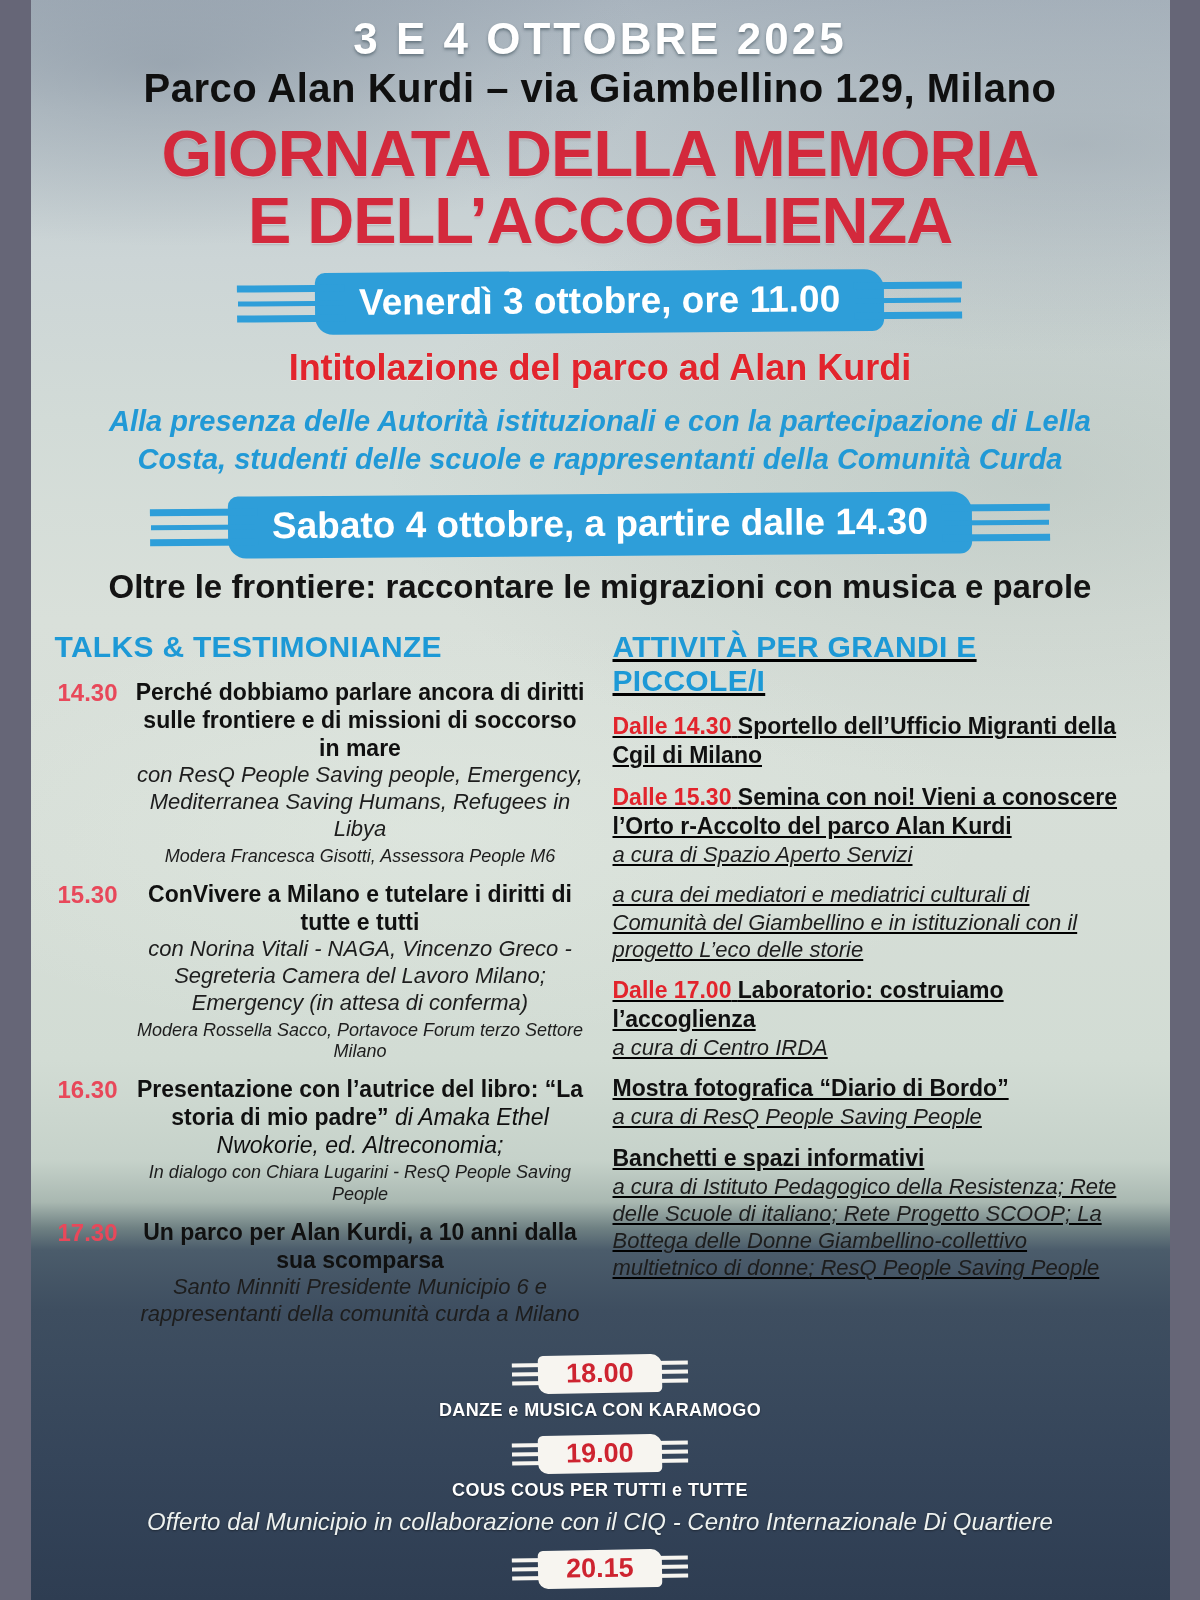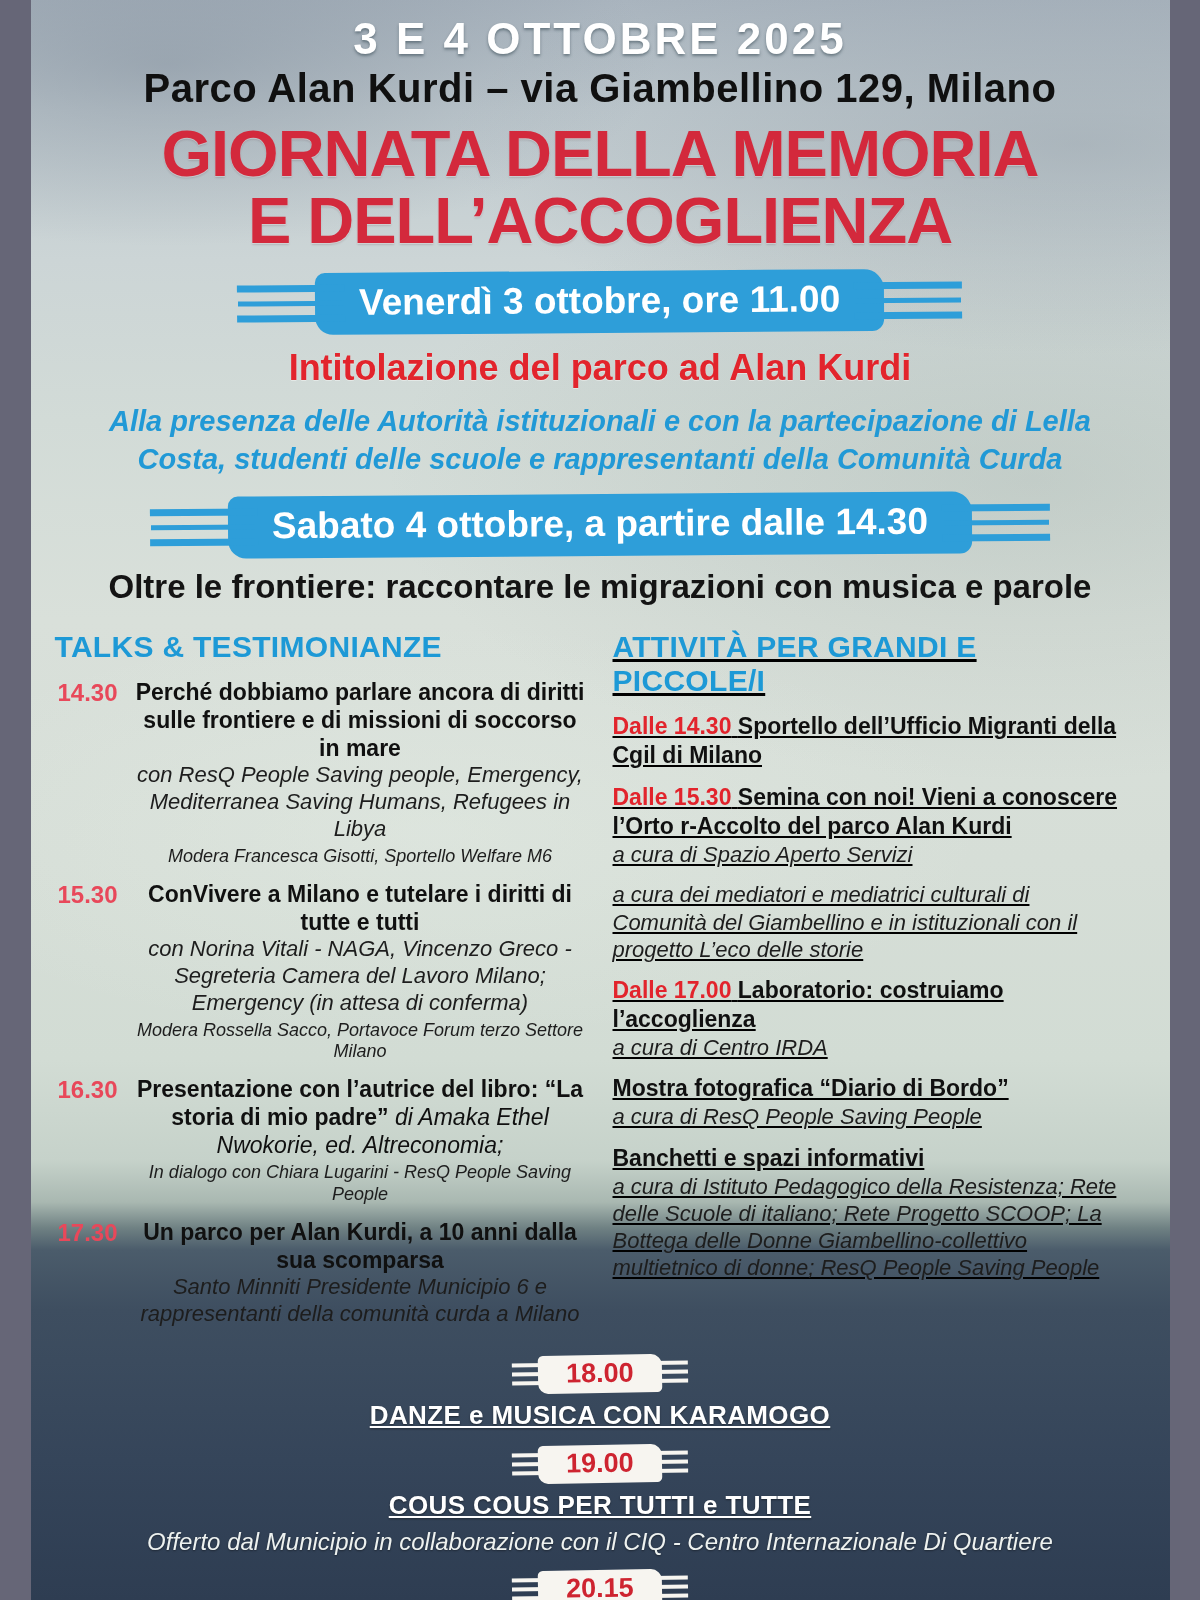--- a/index.html
+++ b/index.html
@@ -62,22 +62,22 @@
 
   .evening{margin-top:2px;}
   .ev{margin-top:14px;}
   .banner-white{display:inline-block;position:relative;background:#f7f5f0;color:#ce2430;
          font-weight:bold;font-size:27px;padding:3px 28px 4px;border-radius:5px 11px 5px 10px;
          transform:rotate(-1deg);}
   .banner-white::before{content:"";position:absolute;left:-26px;top:7px;width:36px;height:4px;
          background:#f7f5f0;box-shadow:0 9px 0 #f7f5f0,0 18px 0 #f7f5f0;}
   .banner-white::after{content:"";position:absolute;right:-26px;top:7px;width:36px;height:4px;
          background:#f7f5f0;box-shadow:0 9px 0 #f7f5f0,0 18px 0 #f7f5f0;}
-  .ev-title{margin:7px 4px 0;font-size:26px;font-weight:bold;color:#fff;letter-spacing:.4px;
-         text-shadow:0 1px 2px rgba(0,0,0,.45);text-decoration:underline;}
+  .ev-title{margin:7px 4px 0;font-size:18px;font-weight:bold;color:#fff;letter-spacing:.4px;
+         text-shadow:0 1px 2px rgba(0,0,0,.45);}
   .ev-note{margin:7px auto 0;font-size:24px;font-style:italic;color:#eef2f0;
          text-shadow:0 1px 2px rgba(0,0,0,.4);}
 </style>
 </head>
 <body>
 
 <div class="poster">
   <div class="bg"></div>
 
   <div class="content">
@@ -104,21 +104,21 @@
     <div class="columns">
 
       <div class="col-left">
         <div class="col-header">TALKS &amp; TESTIMONIANZE</div>
 
         <div class="talk">
           <div class="talk-time">14.30</div>
           <div class="talk-body">
             <p class="t-title">Perché dobbiamo parlare ancora di diritti sulle frontiere e di missioni di soccorso in mare</p>
             <p class="t-detail">con ResQ People Saving people, Emergency, Mediterranea Saving Humans, Refugees in Libya</p>
-            <p class="t-mod">Modera Francesca Gisotti, Sportello Welfare M6</p>
+            <p class="t-mod">Modera Francesca Gisotti, Assessora People M6</p>
           </div>
         </div>
 
         <div class="talk">
           <div class="talk-time">15.30</div>
           <div class="talk-body">
             <p class="t-title">ConVivere a Milano e tutelare i diritti di tutte e tutti</p>
             <p class="t-detail">con Norina Vitali - NAGA, Vincenzo Greco - Segreteria Camera del Lavoro Milano; Emergency (in attesa di conferma)</p>
             <p class="t-mod">Modera Rossella Sacco, Portavoce Forum terzo Settore Milano</p>
           </div>

